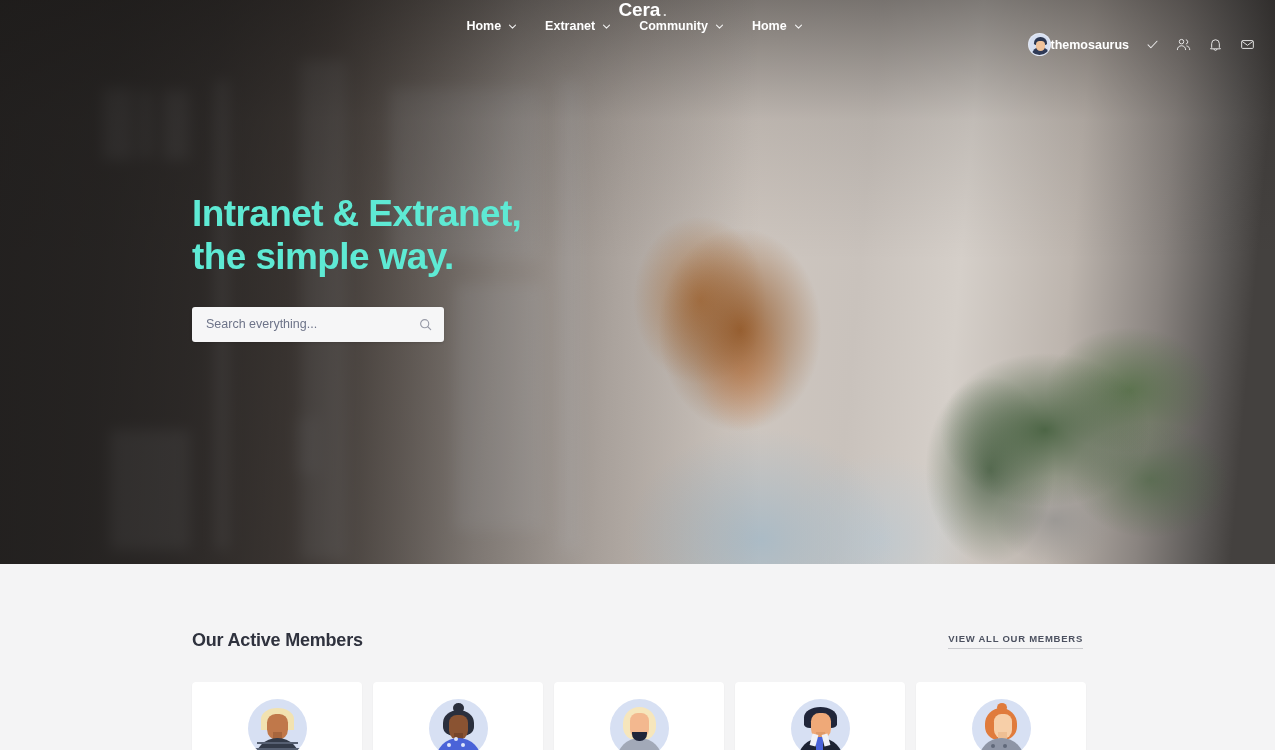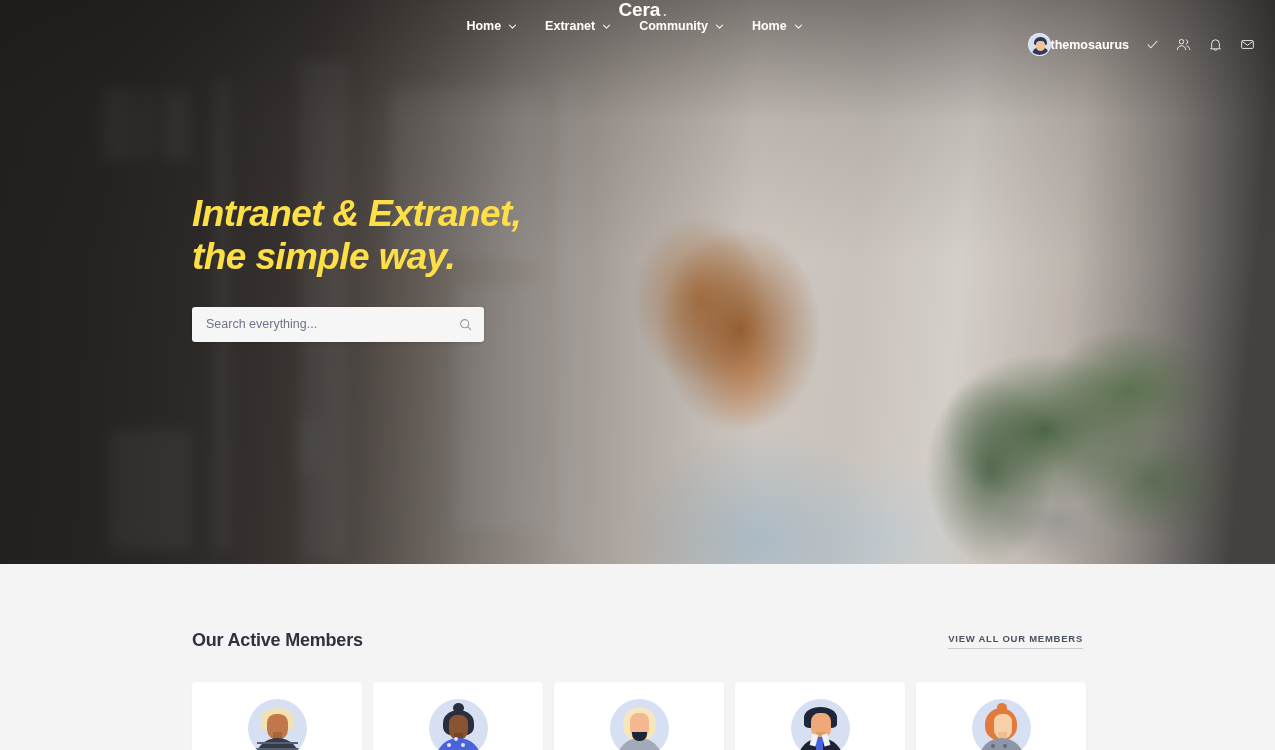--- a/index.html
+++ b/index.html
@@ -128,32 +128,31 @@
   .nav-icon { width: 15px; height: 15px; opacity: .85; cursor: pointer; }
   .nav-icon svg { display:block; width:100%; height:100%; }
   .nav-icon.check { width: 13px; height: 13px; }
 
   
   .hero-content {
     position: absolute; left: 192px; top: 192px; z-index: 5;
     width: 520px;
   }
   .hero-title {
-    color:#fde047; font-size: 37px; font-weight: 700;
+    color:#5eead4; font-size: 37px; font-weight: 700;
     line-height: 1.17; letter-spacing: -0.6px;
     white-space: pre-line;
-    font-style: italic;
   }
   .hero-sub {
     color:#e9e9ea; font-size: 15.5px; line-height: 1.52;
     margin-top: 22px; white-space: pre-line; font-weight: 400;
   }
   .search-wrap {
     margin-top: 28px;
-    width: 292px; height: 35px;
+    width: 252px; height: 35px;
     background: #f6f6f7; border-radius: 3px;
     display:flex; align-items:center;
     padding: 0 12px 0 14px;
     box-shadow: 0 1px 3px rgba(0,0,0,.14);
   }
   .search-wrap input {
     flex:1; border:0; outline:0; background:transparent;
     font-family: inherit; font-size: 12.5px; color:#44485c;
   }
   .search-wrap input::placeholder { color:#6e7489; }

